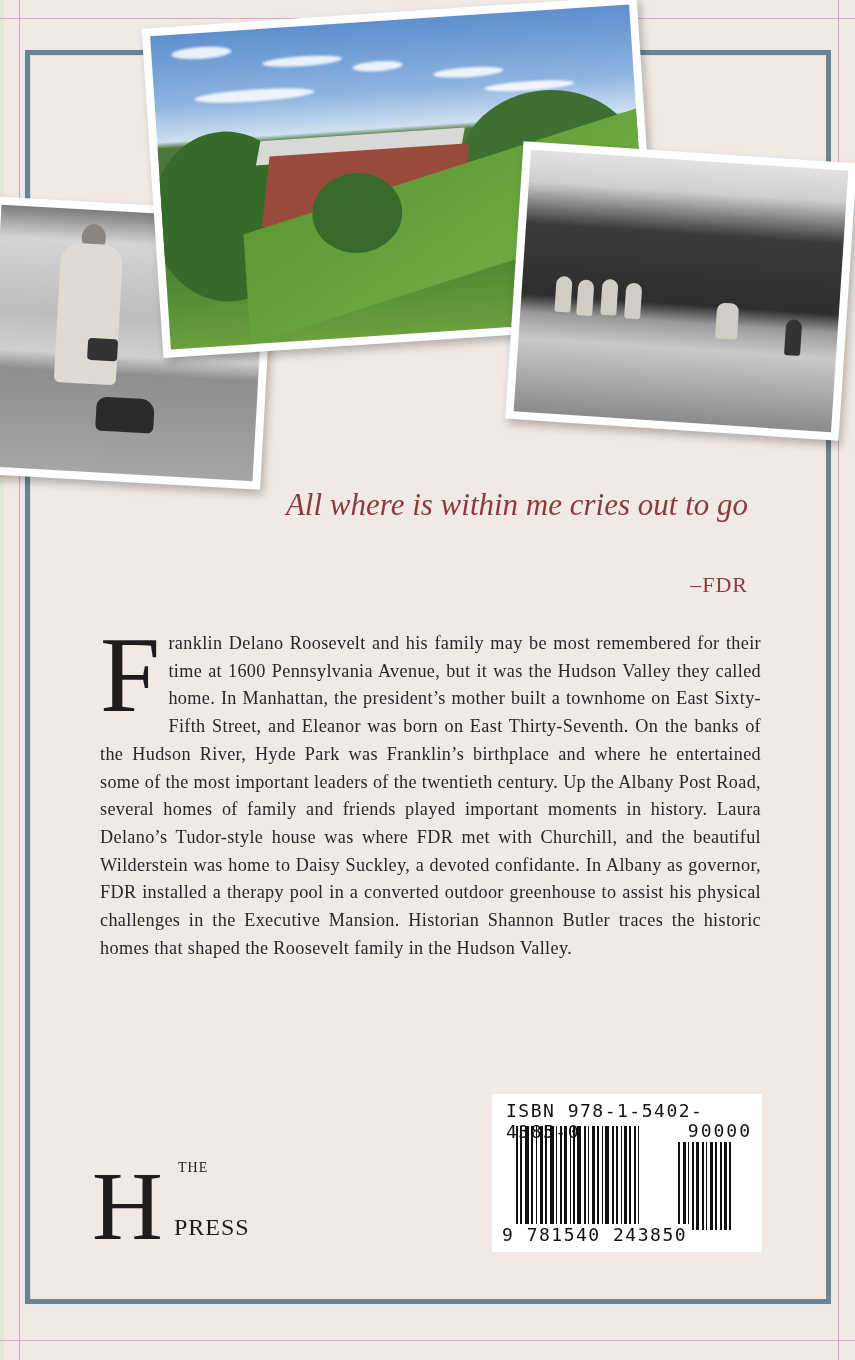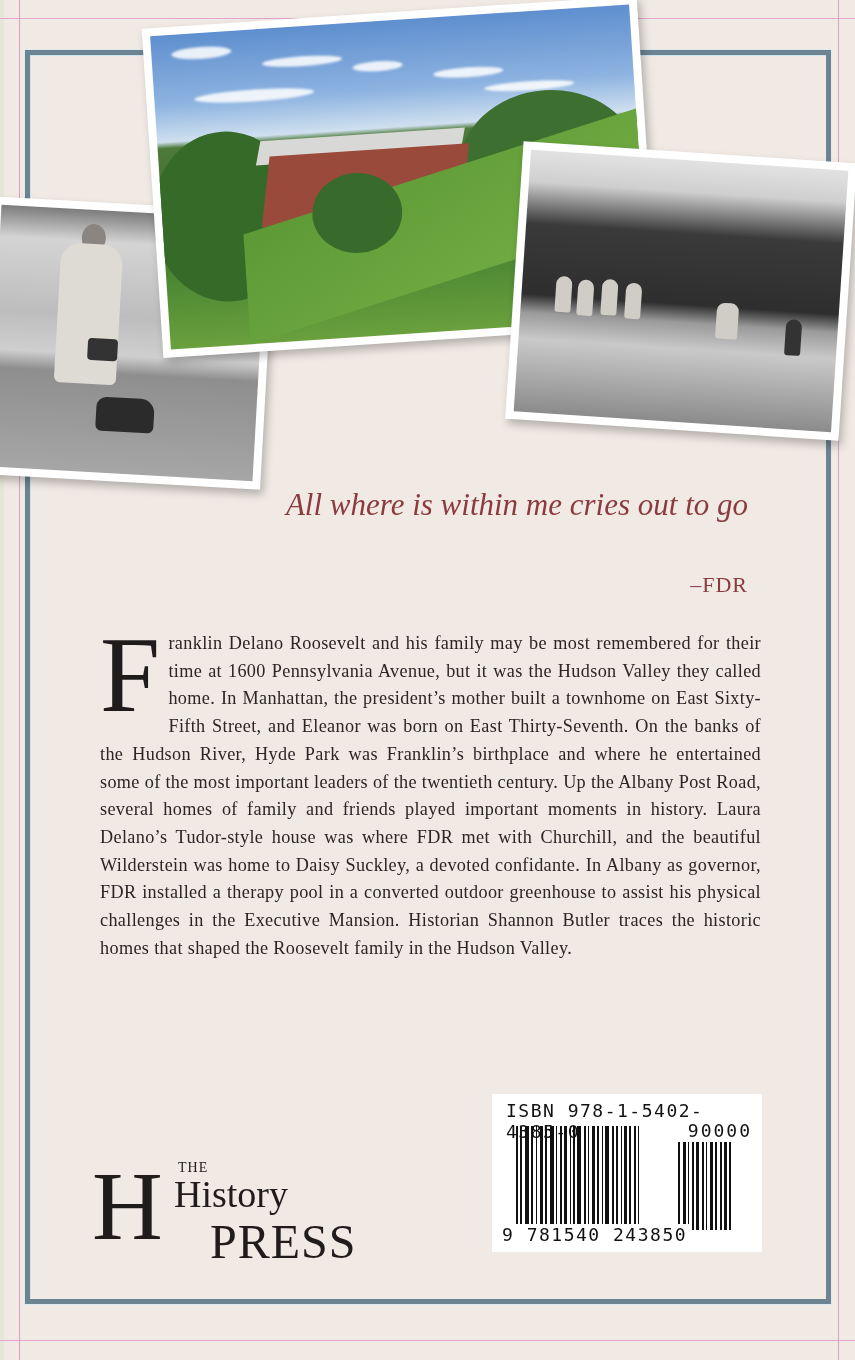--- a/index.html
+++ b/index.html
@@ -38,21 +38,21 @@
   .isbn-top{position:absolute;left:14px;top:6px;font-family:"DejaVu Sans Mono",monospace;font-size:18px;letter-spacing:1.5px;color:#111;}
   .price{position:absolute;right:10px;top:26px;font-family:"DejaVu Sans Mono",monospace;font-size:18px;letter-spacing:2px;color:#111;}
   .bars{position:absolute;left:24px;top:32px;height:104px;display:flex;}
   .bars2{position:absolute;left:186px;top:48px;height:88px;display:flex;}
   .bar{background:#111;height:100%;}
   .isbn-bottom{position:absolute;left:10px;top:130px;font-family:"DejaVu Sans Mono",monospace;font-size:18px;letter-spacing:1.5px;color:#111;background:#fff;padding-right:3px;}
   .logo{position:absolute;left:92px;top:1158px;width:240px;height:96px;color:#1f1c1b;}
   .logo-h{position:absolute;left:0;top:0;font-size:98px;line-height:96px;font-family:"Liberation Serif",serif;letter-spacing:-2px;}
   .logo-the{position:absolute;left:86px;top:2px;font-size:14px;letter-spacing:1px;font-family:"Liberation Serif",serif;}
   .logo-history{position:absolute;left:82px;top:14px;font-size:38px;font-family:"Liberation Serif",serif;}
-  .logo-press{position:absolute;left:82px;top:56px;font-size:48px;letter-spacing:1px;font-family:"Liberation Serif",serif;margin-left:36px;}
+  .logo-press{position:absolute;left:82px;top:56px;font-size:24px;letter-spacing:1px;font-family:"Liberation Serif",serif;}
 </style>
 </head>
 <body>
 
 <div class="left-strip"></div>
 <div class="guide-h" style="top:18px"></div>
 <div class="guide-h" style="top:1340px"></div>
 <div class="guide-v" style="left:19px"></div>
 <div class="guide-v" style="left:838px"></div>
 
@@ -100,21 +100,20 @@
 </div>
 <div class="quote-attr">–FDR</div>
 
 <div class="body-text">
   <span class="dropcap">F</span><span>ranklin Delano Roosevelt and his family may be most remembered for their time at 1600 Pennsylvania Avenue, but it was the Hudson Valley they called home. In Manhattan, the president’s mother built a townhome on East Sixty-Fifth Street, and Eleanor was born on East Thirty-Seventh. On the banks of the Hudson River, Hyde Park was Franklin’s birthplace and where he entertained some of the most important leaders of the twentieth century. Up the Albany Post Road, several homes of family and friends played important moments in history. Laura Delano’s Tudor-style house was where FDR met with Churchill, and the beautiful Wilderstein was home to Daisy Suckley, a devoted confidante. In Albany as governor, FDR installed a therapy pool in a converted outdoor greenhouse to assist his physical challenges in the Executive Mansion. Historian Shannon Butler traces the historic homes that shaped the Roosevelt family in the Hudson Valley.</span>
 </div>
 
 <div class="logo">
   <div class="logo-h">H</div>
   <div class="logo-the">THE</div>
-  <div class="logo-history">History</div>
   <div class="logo-press">PRESS</div>
 </div>
 
 <div class="barcode">
   <div class="isbn-top">ISBN 978-1-5402-4385-0</div>
   <div class="price">90000</div>
   <div class="bars">
     <div class="bar" style="width:2px;margin-right:2px"></div>
       <div class="bar" style="width:2px;margin-right:3px"></div>
     <div class="bar" style="width:4px;margin-right:2px"></div>

